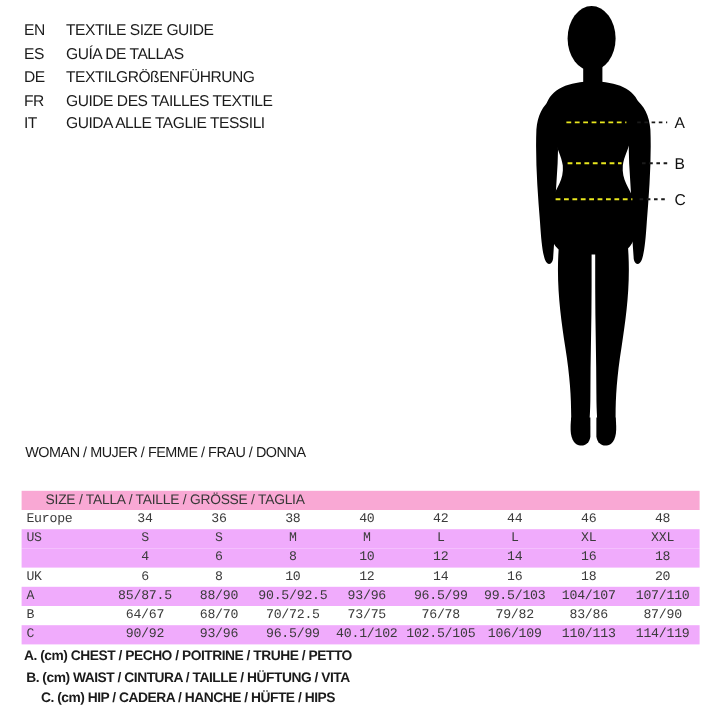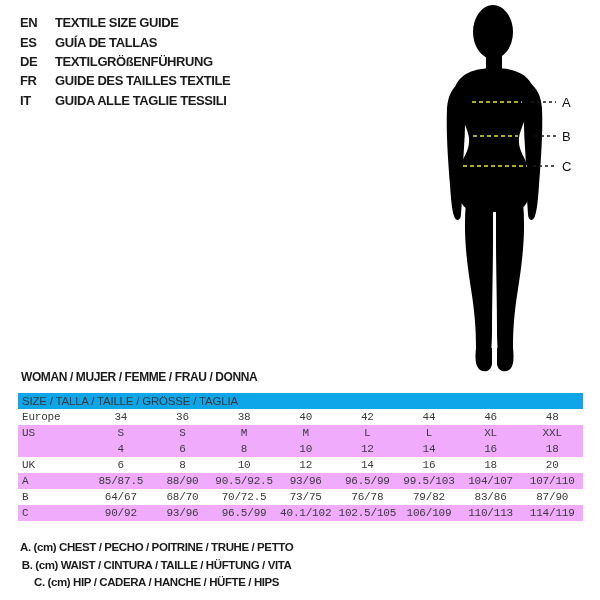--- a/index.html
+++ b/index.html
@@ -2,33 +2,33 @@
 <html><head>
 <meta charset="utf-8">
 <style>
   html,body{margin:0;padding:0;background:#ffffff;}
   .canvas{
     position:relative;width:600px;height:600px;background:#ffffff;
     font-family:"Liberation Sans",sans-serif;overflow:hidden;color:#1c1c1c;
   }
   
   .lang-list{position:absolute;left:20px;top:13px;}
-  .lang-row{display:flex;height:19.4px;align-items:center;font-weight:bold;
+  .lang-row{display:flex;height:19.4px;align-items:flex-end;font-weight:normal;
     font-size:13px;letter-spacing:-0.4px;color:#1b1b1b;}
   .lang-code{width:35px;}
   
   .figure{position:absolute;left:430px;top:0;width:170px;height:380px;}
   
   .gender-title{position:absolute;left:21px;top:370px;font-size:12px;
-    font-weight:bold;letter-spacing:-0.4px;color:#1b1b1b;}
+    font-weight:normal;letter-spacing:-0.4px;color:#1b1b1b;}
   
   .size-table{position:absolute;left:18px;top:393px;width:565px;
     font-size:11px;color:#3b3b3b;letter-spacing:-0.2px;}
-  .t-header{height:16px;line-height:16px;background:#0ea5e9;padding-left:4px;
-    font-size:11.5px;color:#383838;}
+  .t-header{height:16px;line-height:16px;background:#f9a8d4;padding-left:20px;
+    font-size:11.5px;color:#383838;margin-top:16px;}
   .t-row{display:flex;height:16px;line-height:16.5px;font-family:Liberation Mono, monospace;}
   .t-row.shade{background:#f0abfc;}
   .t-label{width:72px;padding-left:4px;box-sizing:border-box;}
   .t-cell{flex:1;text-align:center;}
   
   .legend{position:absolute;left:20px;top:539px;}
   .legend-item{font-size:11.5px;font-weight:bold;line-height:17.5px;
     letter-spacing:-0.4px;color:#1b1b1b;text-align:center;}
 </style>
 </head>

